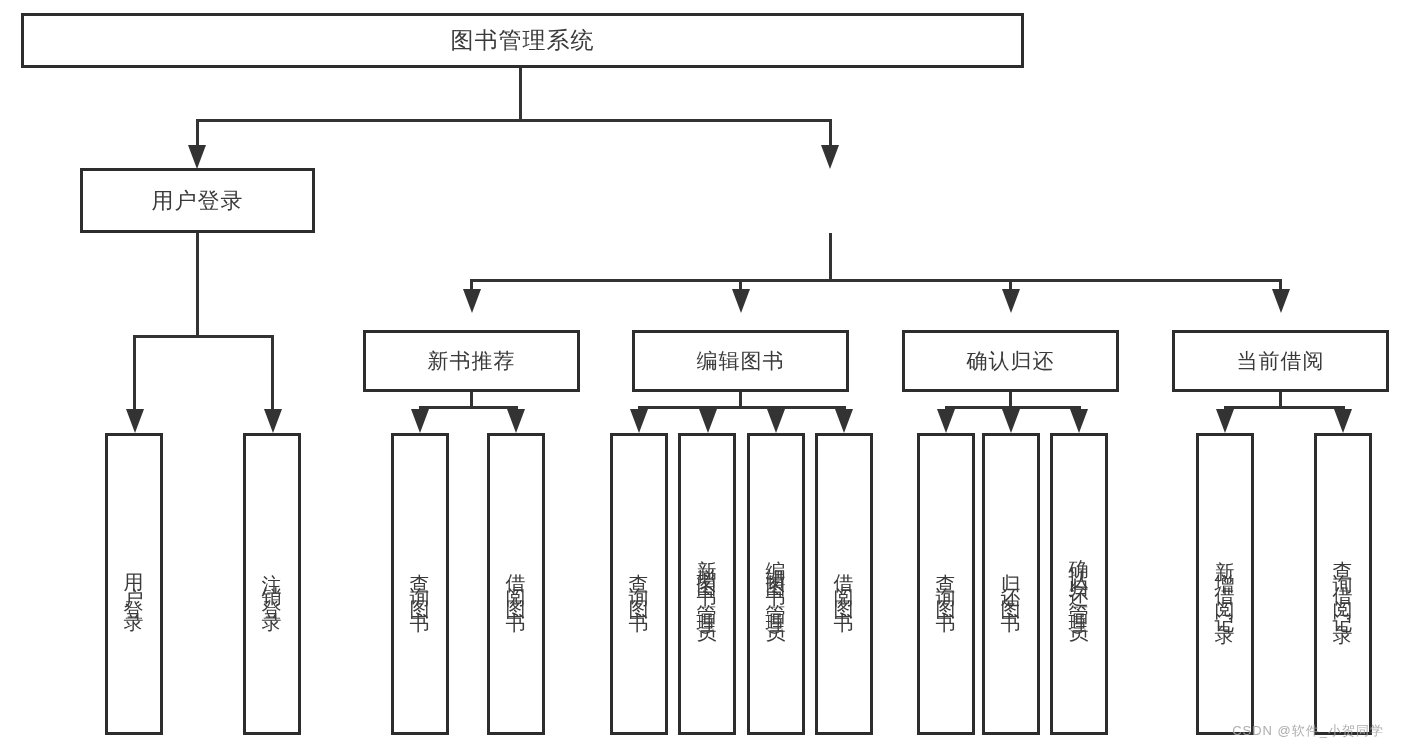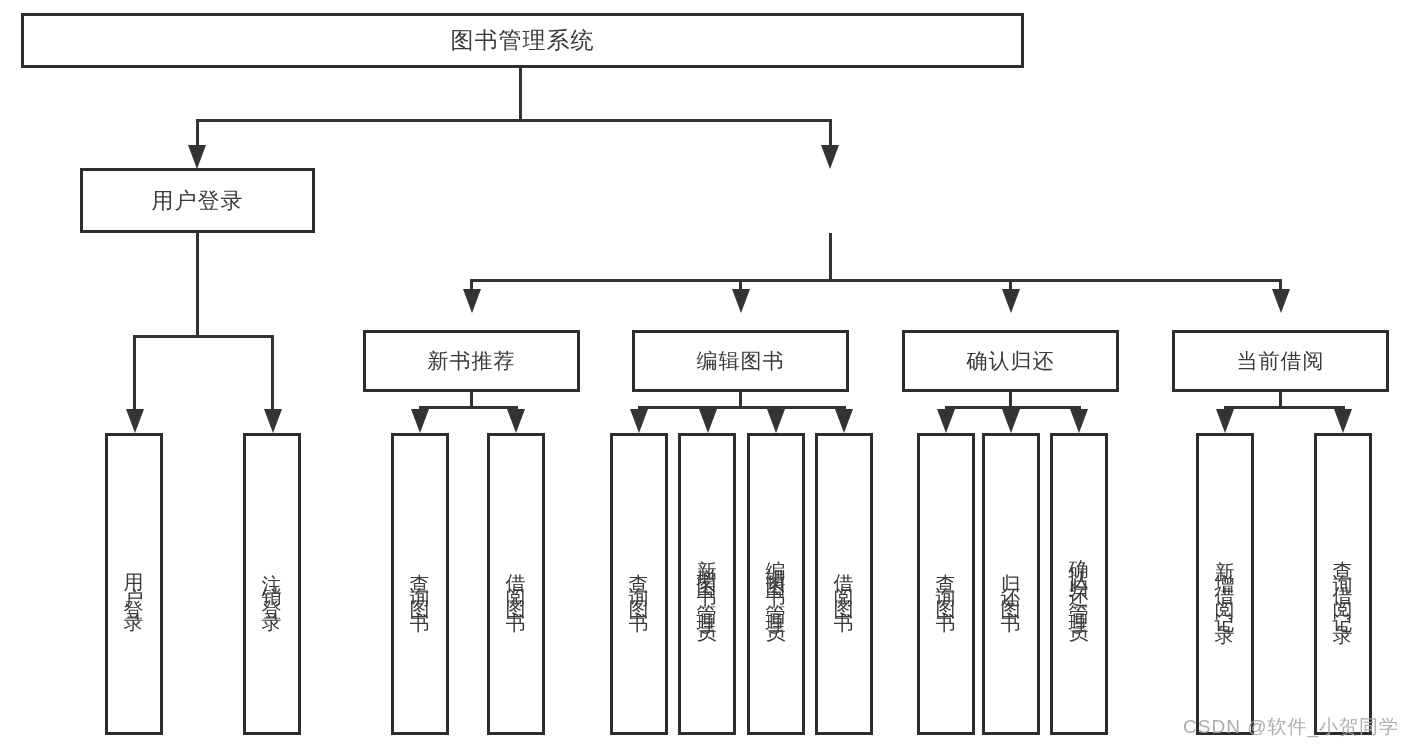--- a/index.html
+++ b/index.html
@@ -33,22 +33,22 @@
   .hline, .vline { position:absolute; background:#333333; z-index:1; }
   .hline { height:3px; }
   .vline { width:3px; }
   .arrow {
     position:absolute; width:0; height:0; z-index:1;
     border-left:9px solid transparent;
     border-right:9px solid transparent;
     border-top:24px solid #333333;
   }
   .watermark {
-    position:absolute; right:6px; bottom:7px;
-    font-size:19px; letter-spacing:1px;
+    position:absolute; right:21px; bottom:7px;
+    font-size:13px; letter-spacing:1px;
     color:rgba(166,166,166,0.92);
     z-index:5; white-space:nowrap;
   }
 </style>
 </head>
 <body>
 
 <div class="canvas">
 
   <div class="node root" style="left:21px;top:13px;width:1003px;height:55px">

